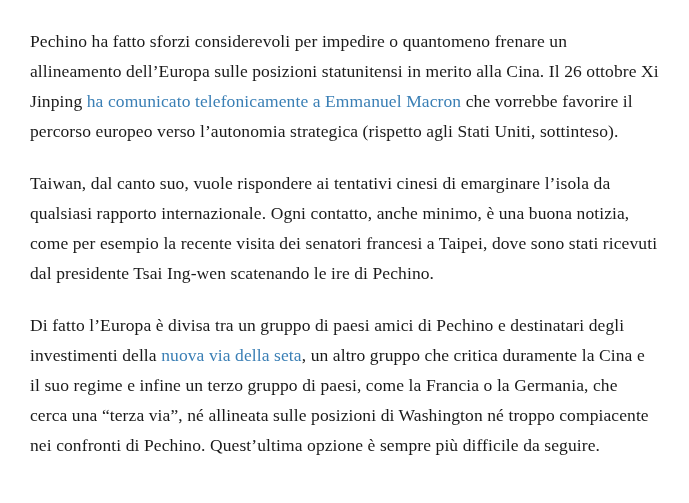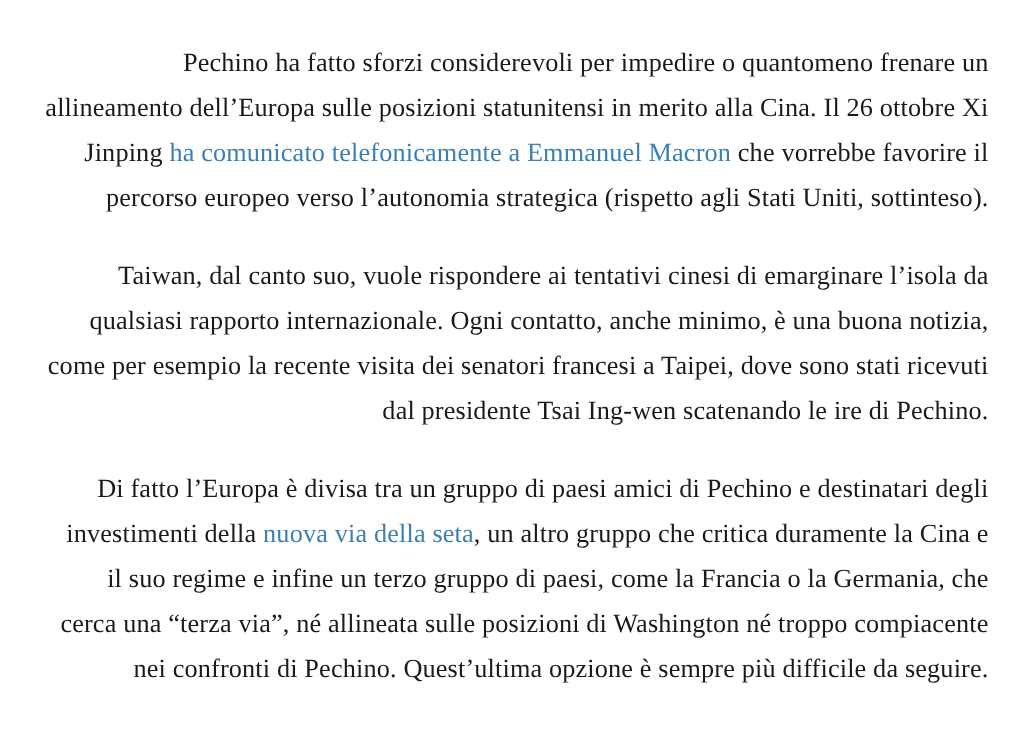--- a/index.html
+++ b/index.html
@@ -15,21 +15,21 @@
     overflow: hidden;
   }
   .article {
     padding: 26px 30px 0 30px;
     box-sizing: border-box;
   }
   .para {
     font-size: 17.5px;
     line-height: 30px;
     margin: 0 0 22px 0;
-    text-align: right;
+    text-align: left;
     color: #1a1a1a;
     letter-spacing: 0.1px;
   }
   .para:last-child {
     margin-bottom: 0;
   }
   a.inline-link {
     color: #3a7fb5;
     text-decoration: none;
     cursor: pointer;

